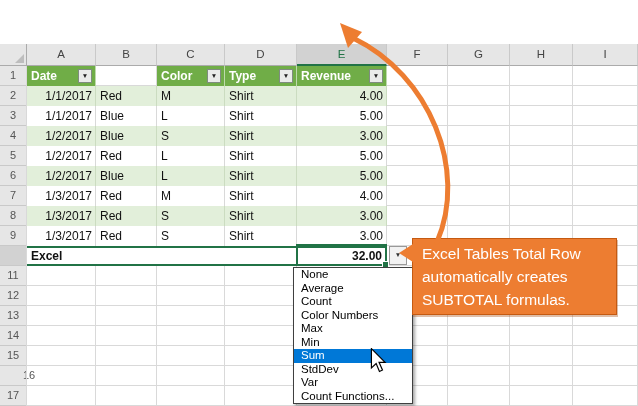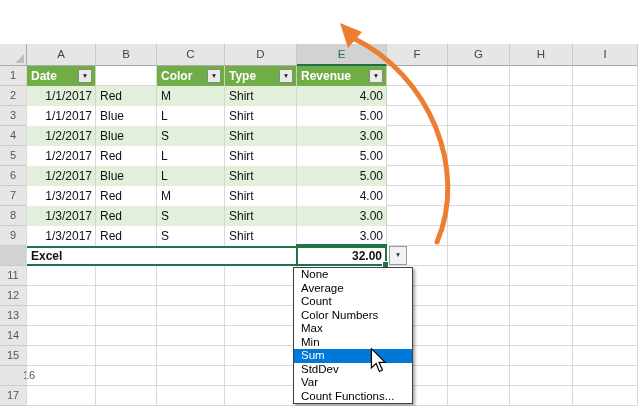--- a/index.html
+++ b/index.html
@@ -215,19 +215,25 @@
       <div class="dditem sel">Sum</div>
       <div class="dditem">StdDev</div>
       <div class="dditem">Var</div>
       <div class="dditem">Count Functions...</div>
     </div>
 
   <svg class="cursor" width="18" height="25" viewBox="0 0 12 19">
     <path d="M1,0.5 L1,15.2 L4.6,11.8 L7.1,17.8 L9.4,16.7 L6.8,10.9 L11.4,10.9 Z" fill="#fff" stroke="#000" stroke-width="0.9"></path>
   </svg>
 
+  <div class="callout">
+    <span class="tail"></span>
+    <div class="cl">Excel Tables Total Row</div>
+    <div class="cl">automatically creates</div>
+    <div class="cl">SUBTOTAL formulas.</div>
+  </div>
 
   <svg class="arrow" width="638" height="406" viewBox="0 0 638 406">
     <path id="arrow-shaft" d="M437,242 C468,170 430,75 353,38" fill="none" stroke="#ED7D31" stroke-width="5" stroke-linecap="round"></path>
     <polygon id="arrow-head" points="340,23 362,32 348,48" fill="#ED7D31"></polygon>
   </svg>
 
 </div>
 
 </body></html>

